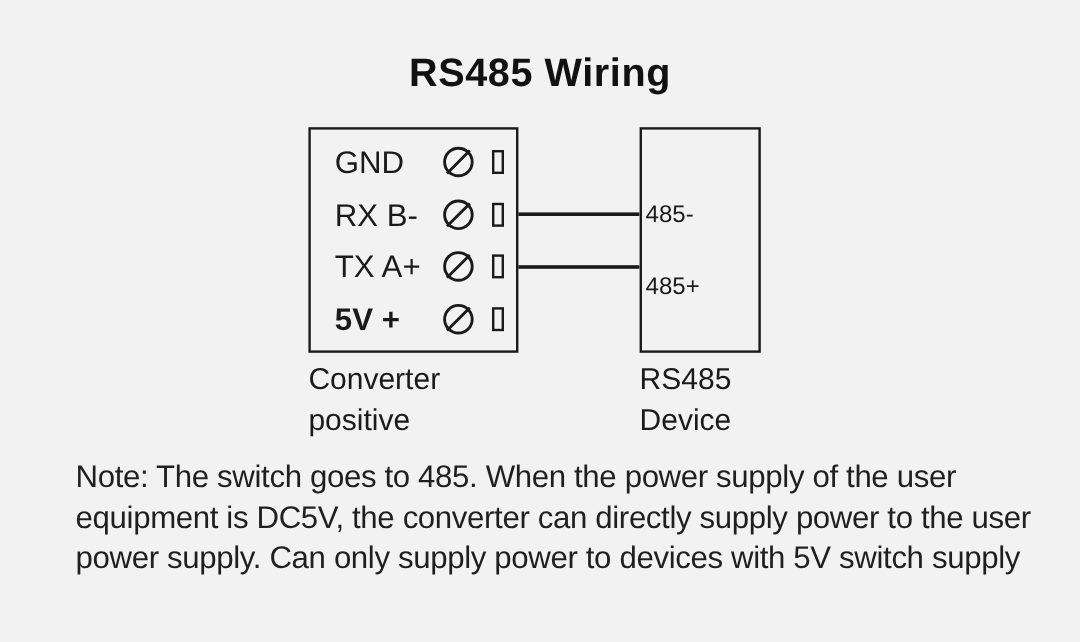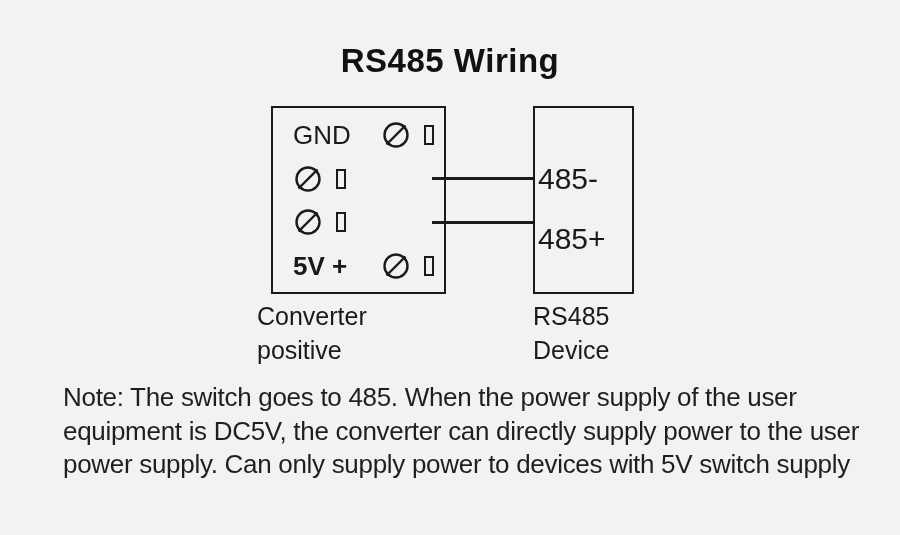--- a/index.html
+++ b/index.html
@@ -25,21 +25,21 @@
     margin: 0;
     text-align: center;
     font-size: 33px;
     font-weight: 700;
     color: #111;
     letter-spacing: 0.5px;
   }
   
   .converter-box {
     position: absolute;
-    left: 271px;
+    left: 257px;
     top: 106px;
     width: 175px;
     height: 188px;
     border: 2.5px solid #1a1a1a;
     box-sizing: border-box;
     background: #f2f2f2;
   }
   .term-row {
     position: absolute;
     left: 0;
@@ -92,21 +92,21 @@
     top: 106px;
     width: 101px;
     height: 188px;
     border: 2.5px solid #1a1a1a;
     box-sizing: border-box;
     background: #f2f2f2;
   }
   .port {
     position: absolute;
     left: 3px;
-    font-size: 30px;
+    font-size: 20px;
     line-height: 32px;
     color: #1a1a1a;
     white-space: nowrap;
   }
   .port.p1 { top: 55px; }
   .port.p2 { top: 115px; }
   
   .caption {
     position: absolute;
     top: 299px;
@@ -142,28 +142,30 @@
     <div class="term-row r0">
       <span class="term-label">GND</span>
       <svg class="screw" viewBox="0 0 30 30">
         <circle cx="15" cy="15" r="11.5" fill="none" stroke="#1a1a1a" stroke-width="2.4"></circle>
         <line x1="5.5" y1="24.5" x2="24.5" y2="5.5" stroke="#1a1a1a" stroke-width="2.4"></line>
       </svg>
       <span class="pin"></span>
     </div>
 
     <div class="term-row r1">
+      <span class="term-label">RX B-</span>
       <svg class="screw" viewBox="0 0 30 30">
         <circle cx="15" cy="15" r="11.5" fill="none" stroke="#1a1a1a" stroke-width="2.4"></circle>
         <line x1="5.5" y1="24.5" x2="24.5" y2="5.5" stroke="#1a1a1a" stroke-width="2.4"></line>
       </svg>
       <span class="pin"></span>
     </div>
 
     <div class="term-row r2">
+      <span class="term-label">TX A+</span>
       <svg class="screw" viewBox="0 0 30 30">
         <circle cx="15" cy="15" r="11.5" fill="none" stroke="#1a1a1a" stroke-width="2.4"></circle>
         <line x1="5.5" y1="24.5" x2="24.5" y2="5.5" stroke="#1a1a1a" stroke-width="2.4"></line>
       </svg>
       <span class="pin"></span>
     </div>
 
     <div class="term-row r3">
       <span class="term-label">5V +</span>
       <svg class="screw" viewBox="0 0 30 30">

